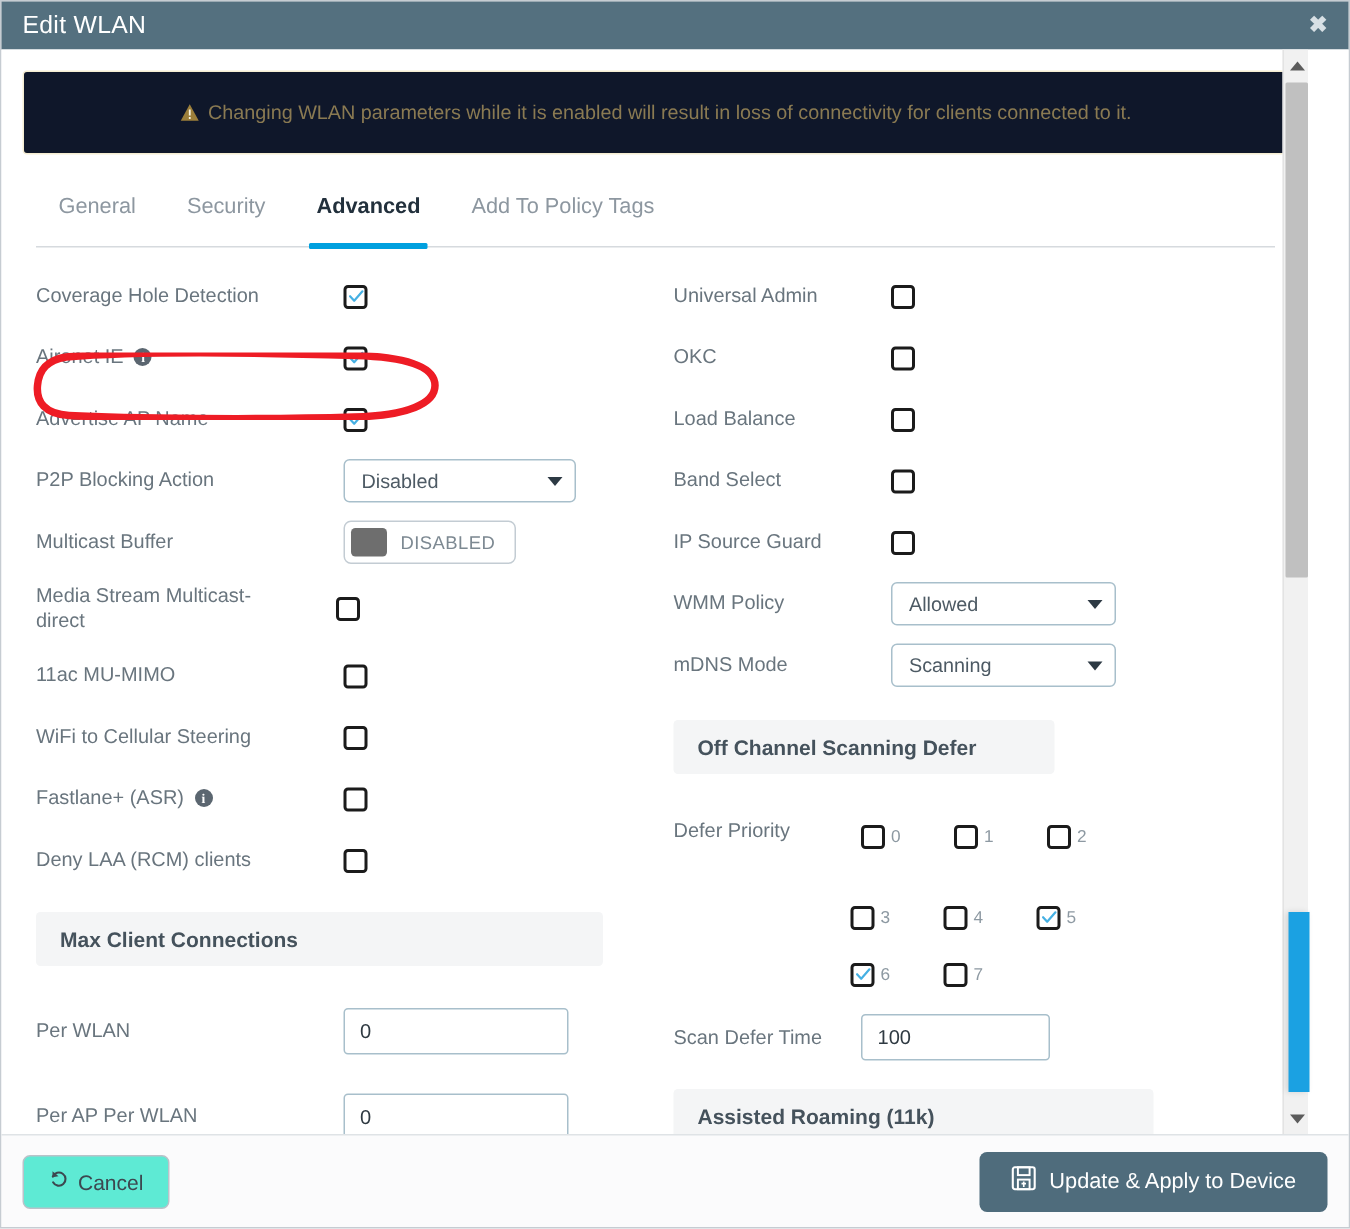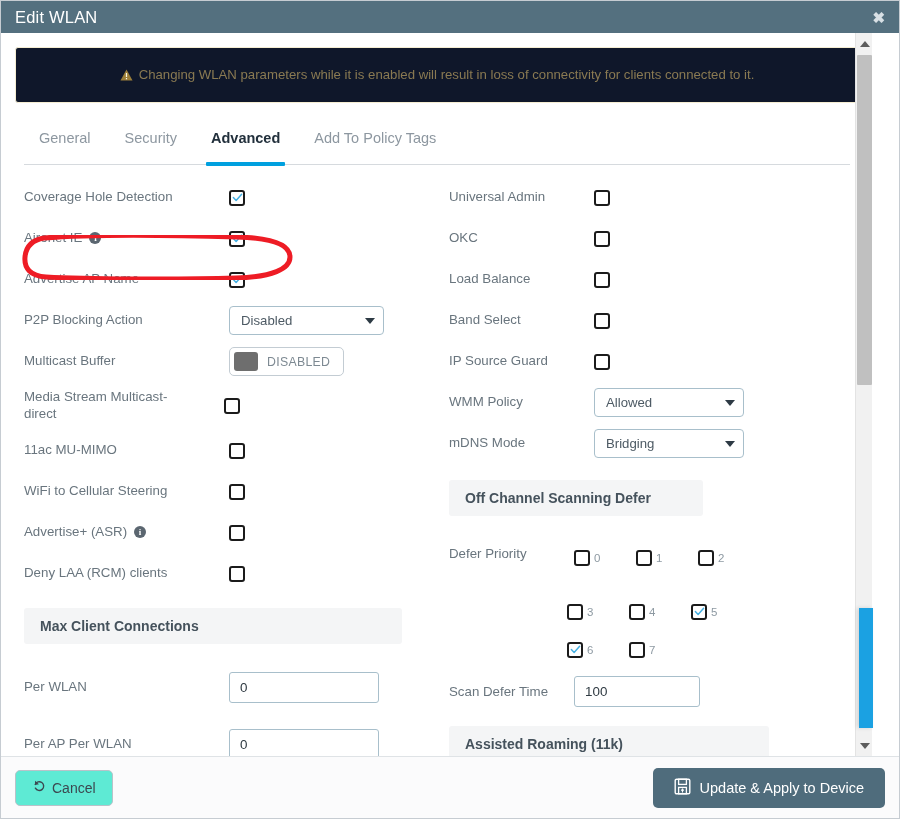--- a/index.html
+++ b/index.html
@@ -476,21 +476,21 @@
 
           <div class="frow">
             <div class="flabel">WiFi to Cellular Steering</div>
             <div class="cbx">
               
             </div>
           </div>
 
           <div class="frow">
             <div class="flabel">
-              <span>Advertise+ (ASR)</span><span class="info-ico">i</span>
+              <span>Fastlane+ (ASR)</span><span class="info-ico">i</span>
             </div>
             <div class="cbx">
               
             </div>
           </div>
 
           <div class="frow">
             <div class="flabel">Deny LAA (RCM) clients</div>
             <div class="cbx">
               
@@ -552,21 +552,21 @@
             <div class="flabel">WMM Policy</div>
             <div class="sel w135">
               <span>Allowed</span>
               <span class="caret"></span>
             </div>
           </div>
 
           <div class="frow">
             <div class="flabel">mDNS Mode</div>
             <div class="sel w135">
-              <span>Bridging</span>
+              <span>Scanning</span>
               <span class="caret"></span>
             </div>
           </div>
 
           <div class="sechdr" style="margin-top:16px;width:254px">Off Channel Scanning Defer</div>
 
           <div class="defer-row" style="margin-top:28px">
             <div class="defer-lbl">Defer Priority</div>
             <div class="prio-grid">
 

